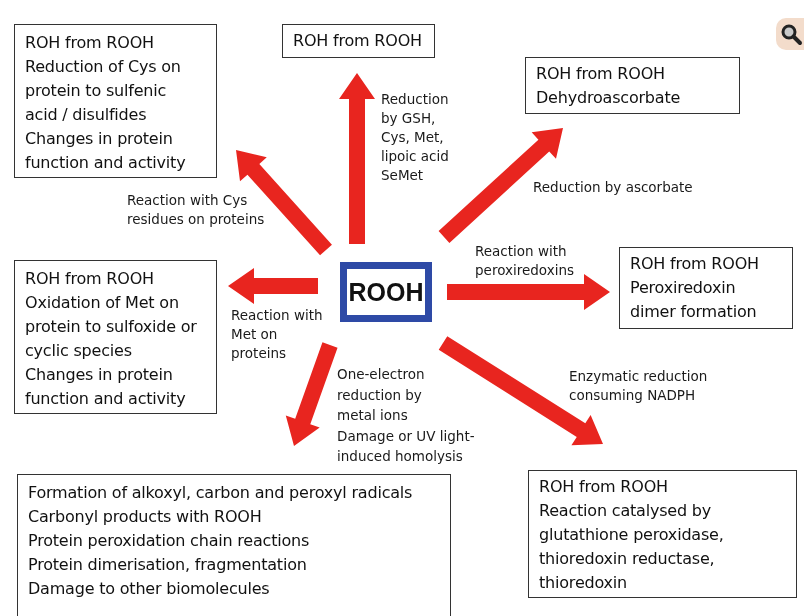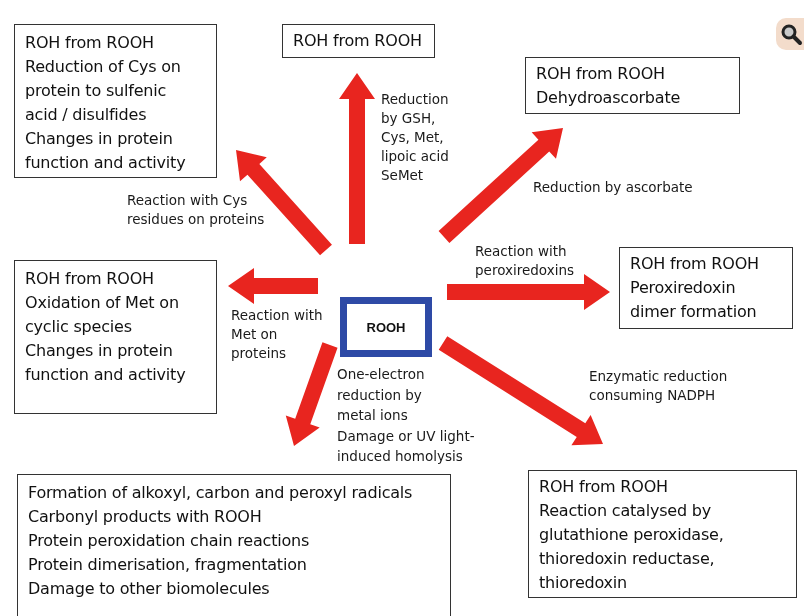--- a/index.html
+++ b/index.html
@@ -7,21 +7,21 @@
            font-family: "DejaVu Sans", "Liberation Sans", sans-serif; color: #111; }
     #arrows { position: absolute; left: 0; top: 0; width: 804px; height: 616px; }
     .box { position: absolute; border: 1.5px solid #333; background: #fff; box-sizing: border-box;
            font-size: 16px; line-height: 24px; padding: 6px 10px; letter-spacing: -0.2px; }
     .line { display: block; white-space: nowrap; }
     .label { position: absolute; font-size: 13.5px; line-height: 19px; color: #1a1a1a; white-space: nowrap; }
     .label .line { display: block; }
     .center { position: absolute; left: 340px; top: 262px; width: 92px; height: 60px;
               border: 7px solid #2e4aa6; background: #fff; box-sizing: border-box;
               display: flex; align-items: center; justify-content: center;
-              font-family: "Liberation Sans", sans-serif; font-weight: bold; font-size: 13px; color: #111; margin-top: 35px; }
+              font-family: "Liberation Sans", sans-serif; font-weight: bold; font-size: 25px; color: #111; }
     .zoom-btn { position: absolute; left: 776px; top: 18px; width: 30px; height: 32px;
                 border-radius: 10px 0 0 10px; background: #f3dccb; }
   </style>
 </head>
 <body>
 
 <svg id="arrows" xmlns="http://www.w3.org/2000/svg">
     <polygon points="365,244 365,99 375,99 357,73 339,99 349,99 349,244" fill="#e8251f"></polygon>
     <polygon points="331.94635316997733,244.6482821470204 259.33943619216103,163.97392994944673 266.7723776546327,157.28428263322223 236,150 240.0137883897347,181.3670129716304 247.44672985220637,174.6773656554059 320.05364683002267,255.3517178529796" fill="#e8251f"></polygon>
     <polygon points="449.40355178200787,242.8992904776049 549.230857729792,151.4608337691304 555.9852974573017,158.83494686613653 563,128 531.6693144382665,132.2881397169145 538.4237541657762,139.66225281392062 438.59644821799213,231.1007095223951" fill="#e8251f"></polygon>
@@ -53,20 +53,21 @@
 <div class="box" style="left:282px;top:24px;width:153px;height:34px;padding-top:4px;">
     <span class="line">ROH from ROOH</span>
   </div>
 <div class="box" style="left:525px;top:57px;width:215px;height:57px;padding-top:4px;">
     <span class="line">ROH from ROOH</span>
     <span class="line">Dehydroascorbate</span>
   </div>
 <div class="box" style="left:14px;top:260px;width:203px;height:154px;">
     <span class="line">ROH from ROOH</span>
     <span class="line">Oxidation of Met on</span>
+    <span class="line">protein to sulfoxide or</span>
     <span class="line">cyclic species</span>
     <span class="line">Changes in protein</span>
     <span class="line">function and activity</span>
   </div>
 <div class="box" style="left:619px;top:247px;width:174px;height:82px;padding-top:4px;">
     <span class="line">ROH from ROOH</span>
     <span class="line">Peroxiredoxin</span>
     <span class="line">dimer formation</span>
   </div>
 <div class="box" style="left:17px;top:474px;width:434px;height:148px;padding-top:6px;">
@@ -107,16 +108,16 @@
     <span class="line">Reaction with</span>
     <span class="line">peroxiredoxins</span>
   </div>
 <div class="label" style="left:337px;top:364px;line-height:20.5px;">
     <span class="line">One-electron</span>
     <span class="line">reduction by</span>
     <span class="line">metal ions</span>
     <span class="line">Damage or UV light-</span>
     <span class="line">induced homolysis</span>
   </div>
-<div class="label" style="left:589px;top:367px;">
+<div class="label" style="left:569px;top:367px;">
     <span class="line">Enzymatic reduction</span>
     <span class="line">consuming NADPH</span>
   </div>
 
 </body></html>

